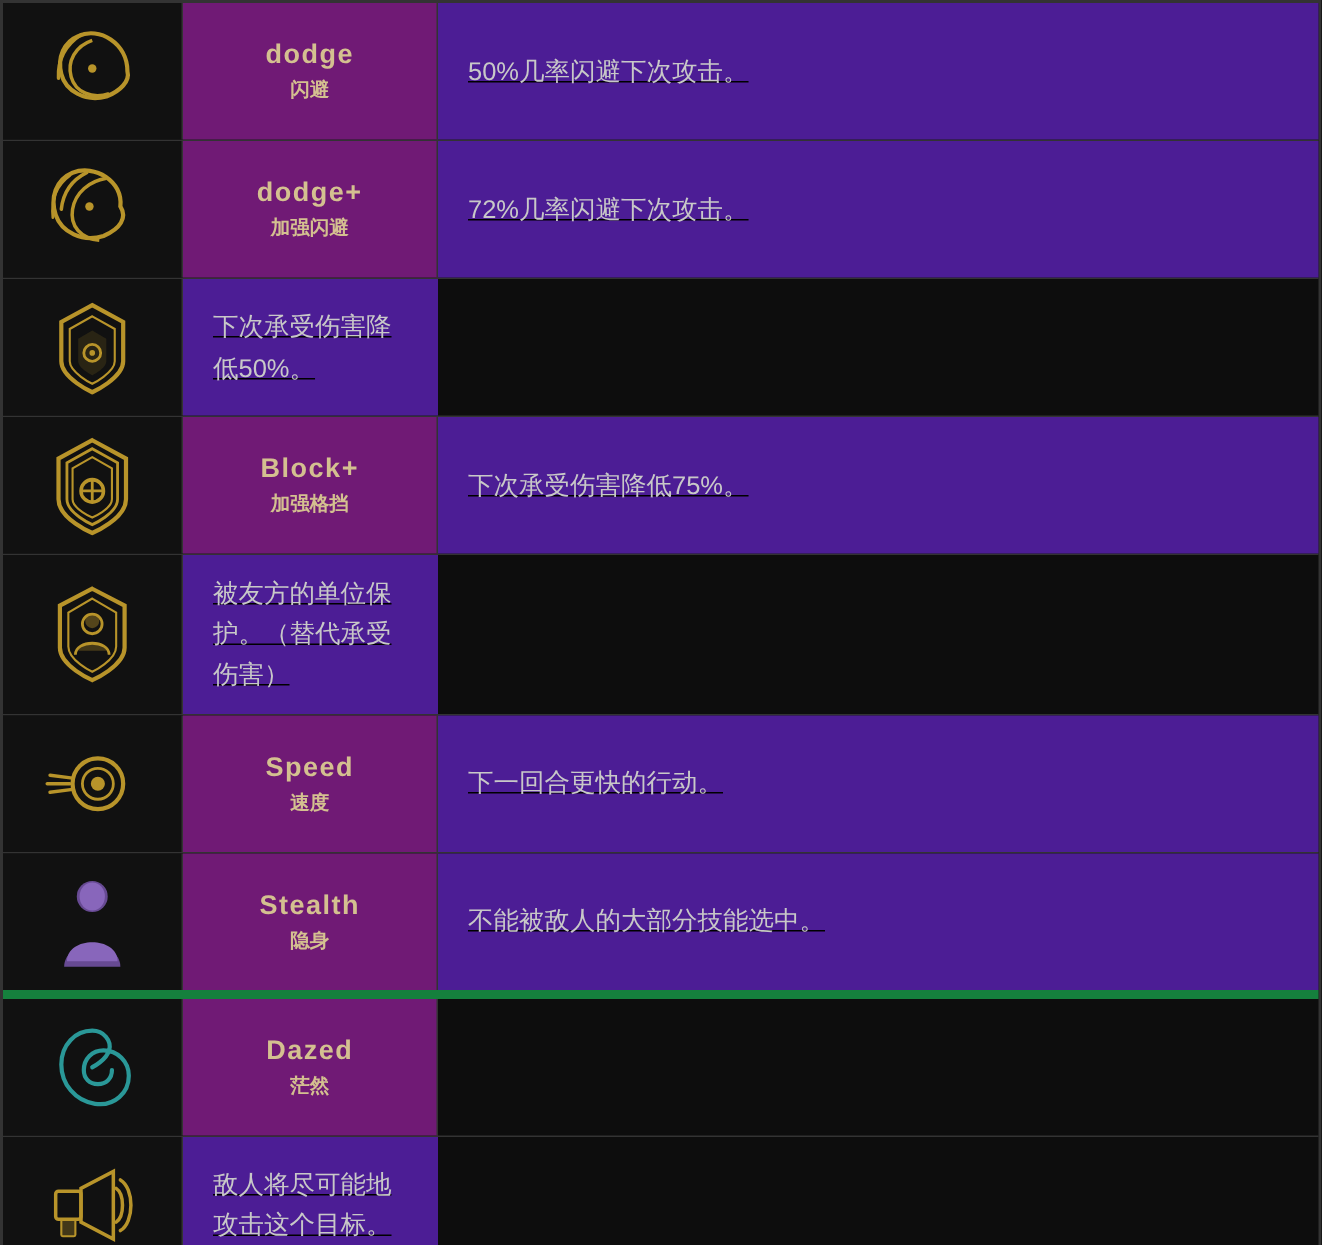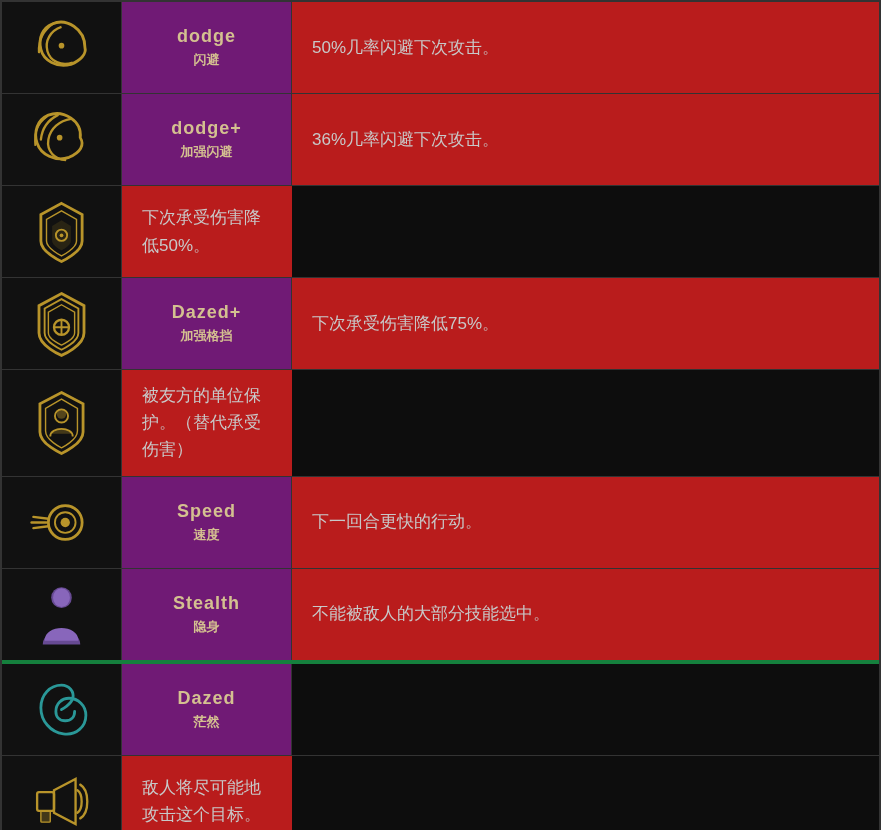--- a/index.html
+++ b/index.html
@@ -19,21 +19,21 @@
     .row {
       display: grid;
       grid-template-columns: 120px 170px 1fr;
       border-bottom: 1px solid #333;
       min-height: 90px;
     }
     .row:last-child {
       border-bottom: none;
     }
     .row.stealth-row {
-      border-bottom: 4px solid #15803d;
+      border-bottom: 6px solid #15803d;
     }
     .icon-cell {
       display: flex;
       align-items: center;
       justify-content: center;
       padding: 8px;
       border-right: 1px solid #333;
       background: #111;
     }
     .name-cell {
@@ -54,21 +54,22 @@
     .name-zh {
       font-size: 13px;
       color: #d4c090;
       font-weight: bold;
       margin-top: 4px;
     }
     .desc-cell {
       display: flex;
       align-items: center;
       padding: 12px 20px;
-      background: #b91c1c;
+      background: #4c1d95;
+      text-decoration: underline;
     }
     .desc-text {
       font-size: 17px;
       color: #c8c8c8;
       line-height: 1.6;
     }
     
     .icon-svg {
       width: 75px;
       height: 75px;
@@ -105,21 +106,21 @@
         <path d="M36 14 Q20 22, 18 40" fill="none" stroke="#b8942a" stroke-width="2.5" stroke-linecap="round"></path>
         <path d="M24 16 Q10 26, 12 46" fill="none" stroke="#b8942a" stroke-width="2" stroke-linecap="round"></path>
         <circle cx="38" cy="38" r="3" fill="#b8942a"></circle>
       </svg>
     </div>
     <div class="name-cell">
       <span class="name-en">dodge+</span>
       <span class="name-zh">加强闪避</span>
     </div>
     <div class="desc-cell">
-      <span class="desc-text">36%几率闪避下次攻击。</span>
+      <span class="desc-text">72%几率闪避下次攻击。</span>
     </div>
   </div>
 
   <div class="row">
     <div class="icon-cell">
       <svg class="icon-svg" viewBox="0 0 80 80" xmlns="http://www.w3.org/2000/svg">
         <path d="M40 10 L62 22 L62 50 C62 62 40 72 40 72 C40 72 18 62 18 50 L18 22 Z" fill="none" stroke="#b8942a" stroke-width="3"></path>
         <path d="M40 18 L56 27 L56 50 C56 58 40 66 40 66 C40 66 24 58 24 50 L24 27 Z" fill="none" stroke="#b8942a" stroke-width="1.5"></path>
         <path d="M40 28 L50 34 L50 50 C50 55 40 60 40 60 C40 60 30 55 30 50 L30 34 Z" fill="#b8942a" fill-opacity="0.15"></path>
         <circle cx="40" cy="44" r="6" fill="none" stroke="#b8942a" stroke-width="2"></circle>
@@ -135,21 +136,21 @@
     <div class="icon-cell">
       <svg class="icon-svg" viewBox="0 0 80 80" xmlns="http://www.w3.org/2000/svg">
         <path d="M40 8 L64 21 L64 50 C64 64 40 74 40 74 C40 74 16 64 16 50 L16 21 Z" fill="none" stroke="#b8942a" stroke-width="3"></path>
         <path d="M40 14 L58 24 L58 50 C58 60 40 68 40 68 C40 68 22 60 22 50 L22 24 Z" fill="none" stroke="#b8942a" stroke-width="2"></path>
         <path d="M40 20 L54 28 L54 50 C54 57 40 63 40 63 C40 63 26 57 26 50 L26 28 Z" fill="none" stroke="#b8942a" stroke-width="1.5"></path>
         <circle cx="40" cy="44" r="8" fill="none" stroke="#b8942a" stroke-width="2.5"></circle>
         <path d="M33 44 L47 44 M40 37 L40 51" stroke="#b8942a" stroke-width="2" stroke-linecap="round"></path>
       </svg>
     </div>
     <div class="name-cell">
-      <span class="name-en">Dazed+</span>
+      <span class="name-en">Block+</span>
       <span class="name-zh">加强格挡</span>
     </div>
     <div class="desc-cell">
       <span class="desc-text">下次承受伤害降低75%。</span>
     </div>
   </div>
 
   <div class="row">
     <div class="icon-cell">
       <svg class="icon-svg" viewBox="0 0 80 80" xmlns="http://www.w3.org/2000/svg">

